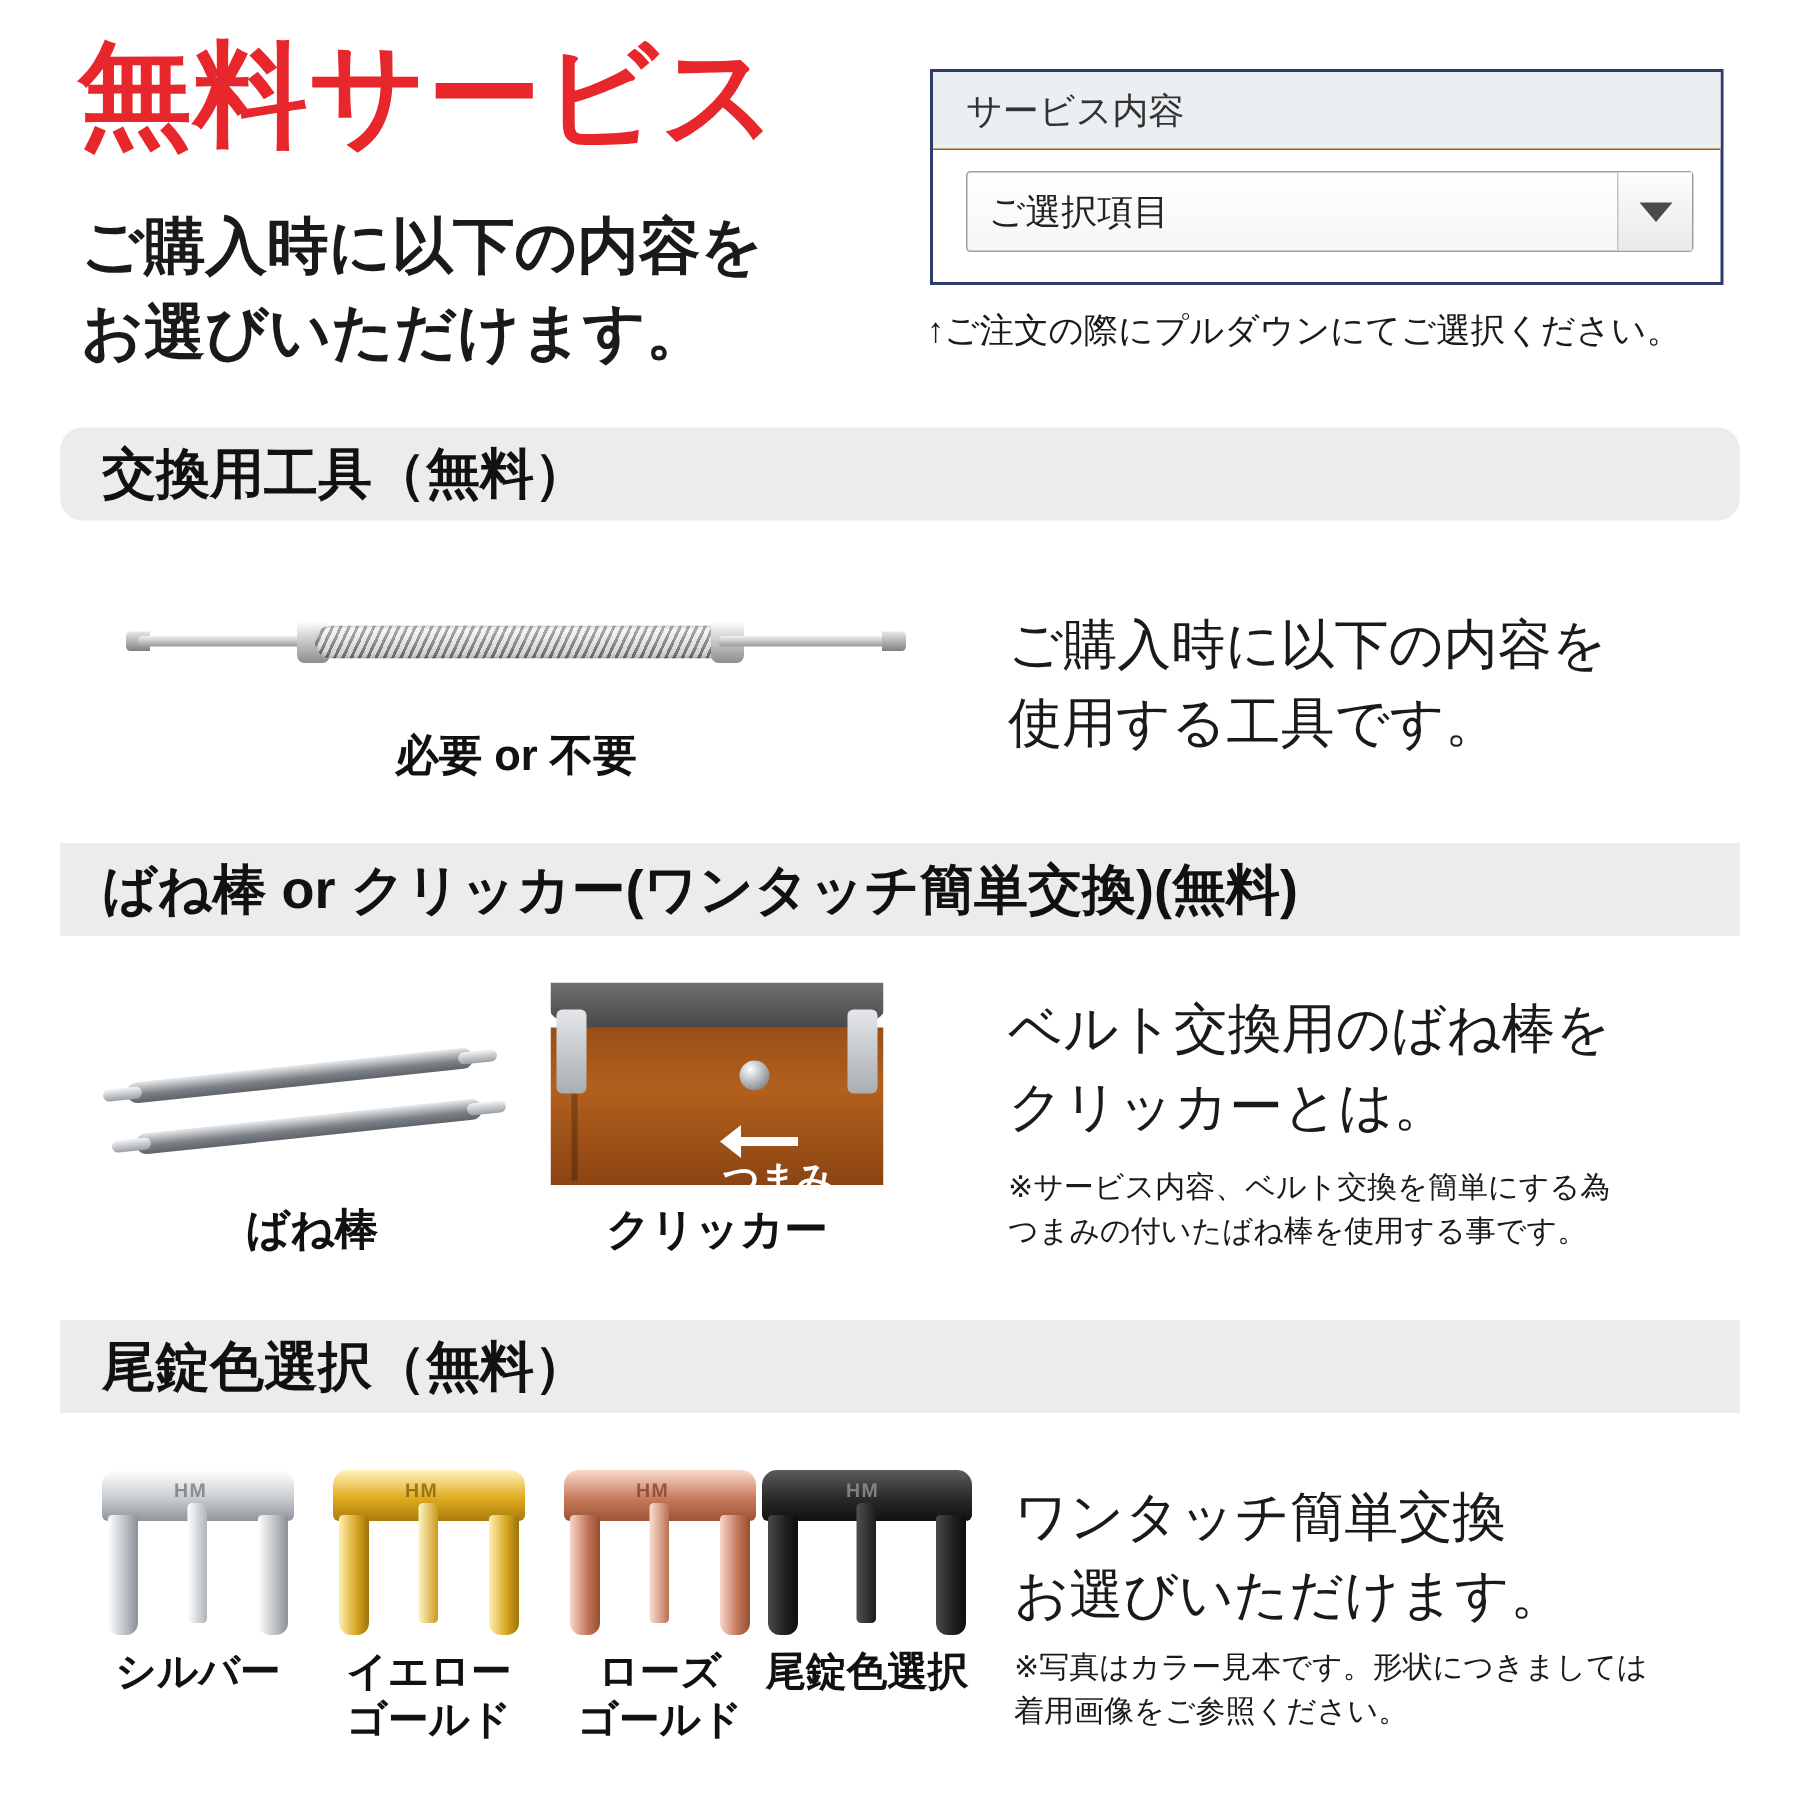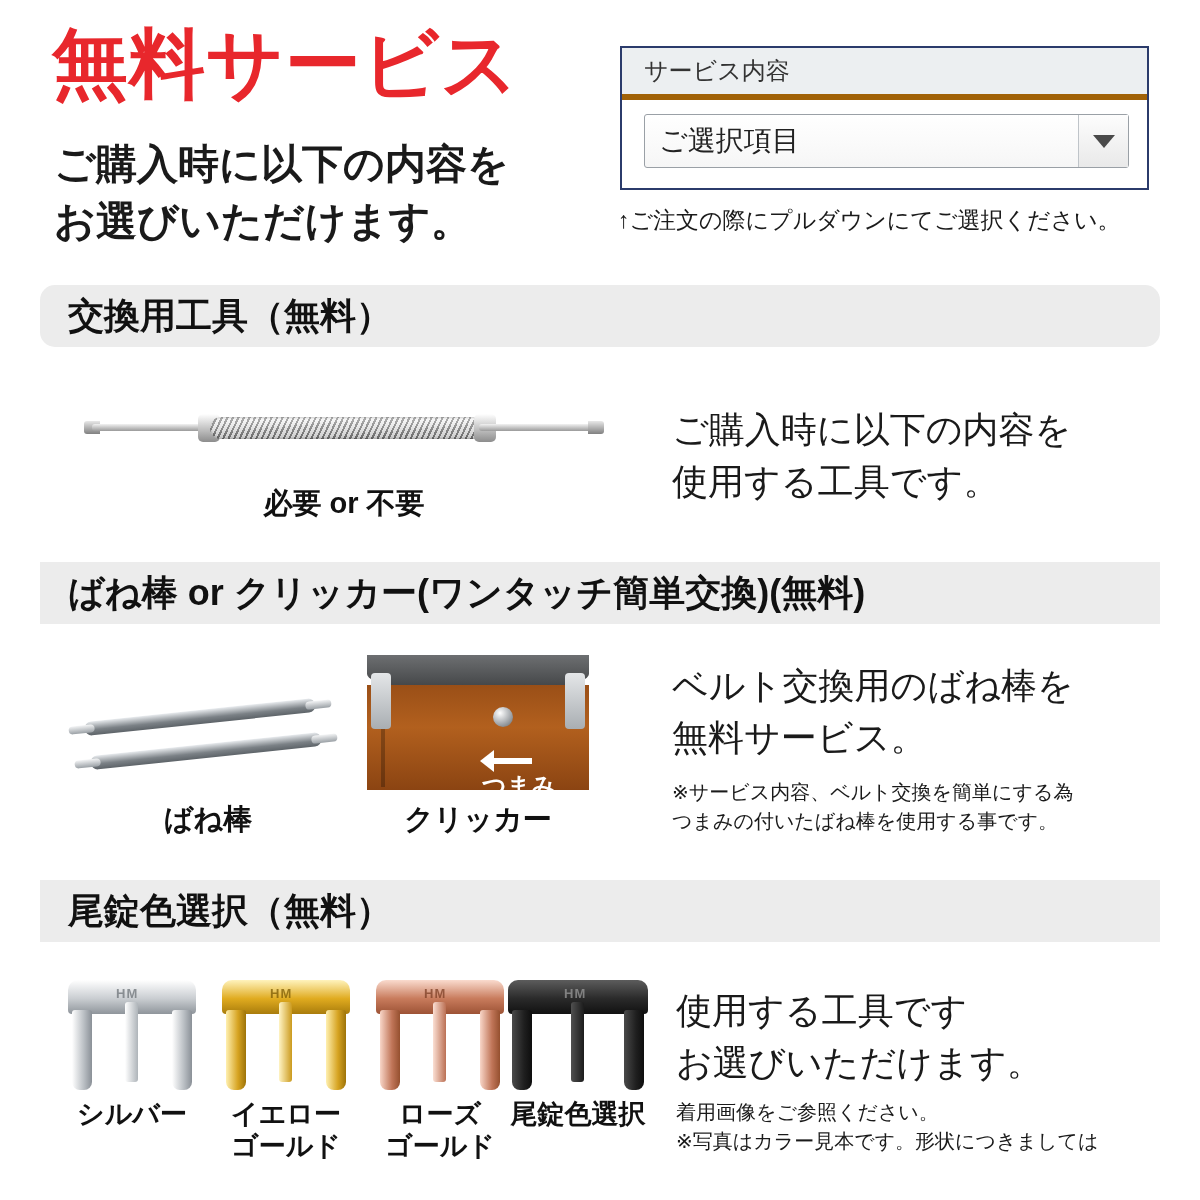--- a/index.html
+++ b/index.html
@@ -62,21 +62,21 @@
     background: #ffffff;
     box-sizing: border-box;
   }
   .select-label {
     position: absolute;
     left: 0;
     top: 0;
     width: 100%;
     height: 52px;
     background: #eceff1;
-    border-bottom: 6px solid #a16207;
+    border-bottom: 1px solid #a16207;
     box-sizing: border-box;
     display: flex;
     align-items: center;
     padding-left: 22px;
     font-size: 24px;
     color: #333333;
   }
   .select-control {
     position: absolute;
     left: 22px;
@@ -86,21 +86,21 @@
     border: 1px solid #9aa0a6;
     border-radius: 3px;
     background: linear-gradient(#ffffff, #f6f6f6);
     box-sizing: border-box;
     display: flex;
     align-items: center;
     justify-content: space-between;
   }
   .select-value {
     padding-left: 14px;
-    font-size: 28px;
+    font-size: 24px;
     color: #222222;
     white-space: nowrap;
   }
   .select-arrow-box {
     width: 50px;
     height: 52px;
     border-left: 1px solid #bfc4c9;
     background: linear-gradient(#fdfdfd, #e9e9e9);
     display: flex;
     align-items: center;
@@ -453,21 +453,21 @@
   </div>
   <div class="clicker-arrow">
     <span class="head"></span>
       <span class="line"></span>
   </div>
   <div class="tsumami-label">つまみ</div>
   <div class="caption" style="left:367px; top:800px; width:222px;">クリッカー</div>
 
   <div class="desc" style="left:672px; top:660px;">
     <div>ベルト交換用のばね棒を</div>
-    <div>無料サービス。</div>
+    <div>クリッカーとは。</div>
   </div>
   <div class="fine" style="left:672px; top:778px;">
     <div>※サービス内容、ベルト交換を簡単にする為</div>
     <div>つまみの付いたばね棒を使用する事です。</div>
   </div>
 
   <div class="section-bar" style="top:880px;">
     <span class="bar-text">尾錠色選択（無料）</span>
   </div>
 
@@ -509,21 +509,21 @@
   </div>
   <div class="buckle-caption" style="left:366px; top:1098px; width:148px;">
     <div>ローズ</div>
     <div>ゴールド</div>
   </div>
   <div class="buckle-caption" style="left:504px; top:1098px; width:148px;">
     <div>尾錠色選択</div>
   </div>
 
   <div class="desc" style="left:676px; top:985px;">
-    <div>使用する工具です</div>
+    <div>ワンタッチ簡単交換</div>
     <div>お選びいただけます。</div>
   </div>
   <div class="fine" style="left:676px; top:1098px;">
+    <div>※写真はカラー見本です。形状につきましては</div>
     <div>着用画像をご参照ください。</div>
-    <div>※写真はカラー見本です。形状につきましては</div>
   </div>
 
 </div>
 
 </body></html>

